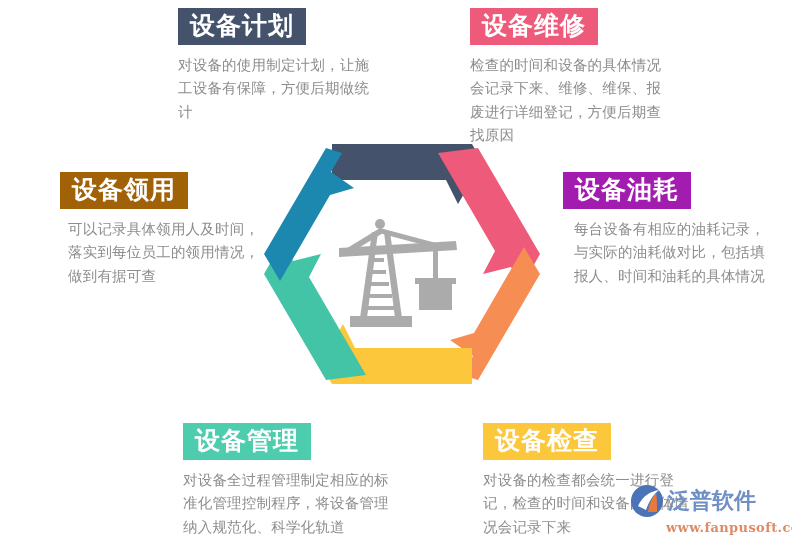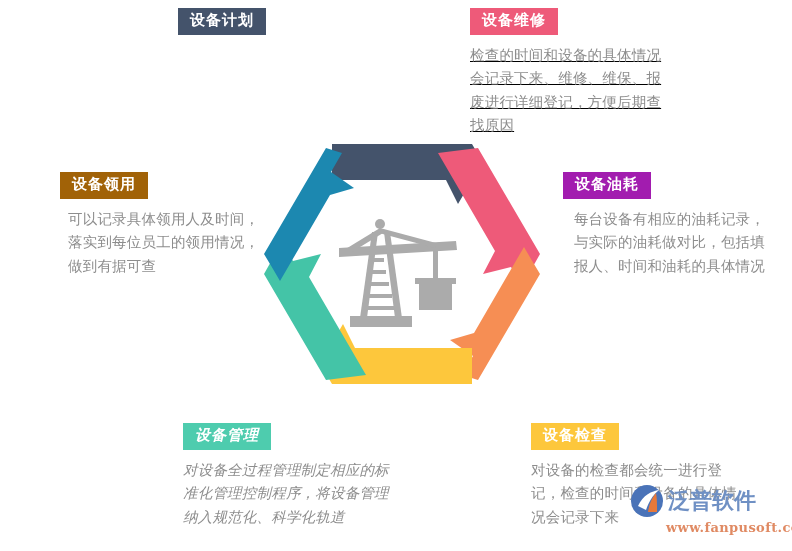--- a/index.html
+++ b/index.html
@@ -21,41 +21,41 @@
   }
 
   
   .block {
     position: absolute;
     width: 215px;
   }
   .badge {
     display: inline-block;
     color: #ffffff;
-    font-size: 15px;
+    font-size: 25px;
     font-weight: bold;
     letter-spacing: 1px;
     padding: 5px 12px 7px 12px;
     line-height: 1.0;
     white-space: nowrap;
   }
   .desc {
     margin-top: 9px;
     color: #8d8d8d;
     font-size: 14.5px;
     line-height: 1.62;
     letter-spacing: 0.2px;
   }
 
   .block--plan      { left: 178px; top: 8px;   }
-  .block--repair    { left: 470px; top: 8px; text-decoration: underline;   }
+  .block--repair    { left: 470px; top: 8px;   }
   .block--issue     { left: 60px;  top: 172px; }
   .block--fuel      { left: 563px; top: 172px; }
-  .block--manage    { left: 183px; top: 423px; font-style: italic; }
-  .block--inspect   { left: 483px; top: 423px; margin-left: 48px; }
+  .block--manage    { left: 183px; top: 423px; }
+  .block--inspect   { left: 483px; top: 423px; }
 
   .block--issue .desc   { width: 200px; margin-left: 8px; }
   .block--fuel  .desc   { width: 202px; text-align: right; }
   .block--plan  .desc   { width: 200px; }
   .block--repair .desc  { width: 205px; }
 
   
   .ring {
     position: absolute;
     left: 262px;
@@ -159,20 +159,21 @@
 
         <rect x="79" y="66" width="41" height="6"></rect>
 
         <path d="M83 72 L116 72 L116 98 L83 98 Z M89 78 L110 78 L110 92 L89 92 Z"></path>
       </g>
     </svg>
   </div>
 
   <div class="block block--plan">
     <div class="badge" style="background:#44536B">设备计划</div>
+    <div class="desc">对设备的使用制定计划，让施工设备有保障，方便后期做统计</div>
   </div>
 
   <div class="block block--repair">
     <div class="badge" style="background:#EE5A79">设备维修</div>
     <div class="desc">检查的时间和设备的具体情况会记录下来、维修、维保、报废进行详细登记，方便后期查找原因</div>
   </div>
 
   <div class="block block--issue">
     <div class="badge" style="background:#a16207">设备领用</div>
     <div class="desc">可以记录具体领用人及时间，落实到每位员工的领用情况，做到有据可查</div>

